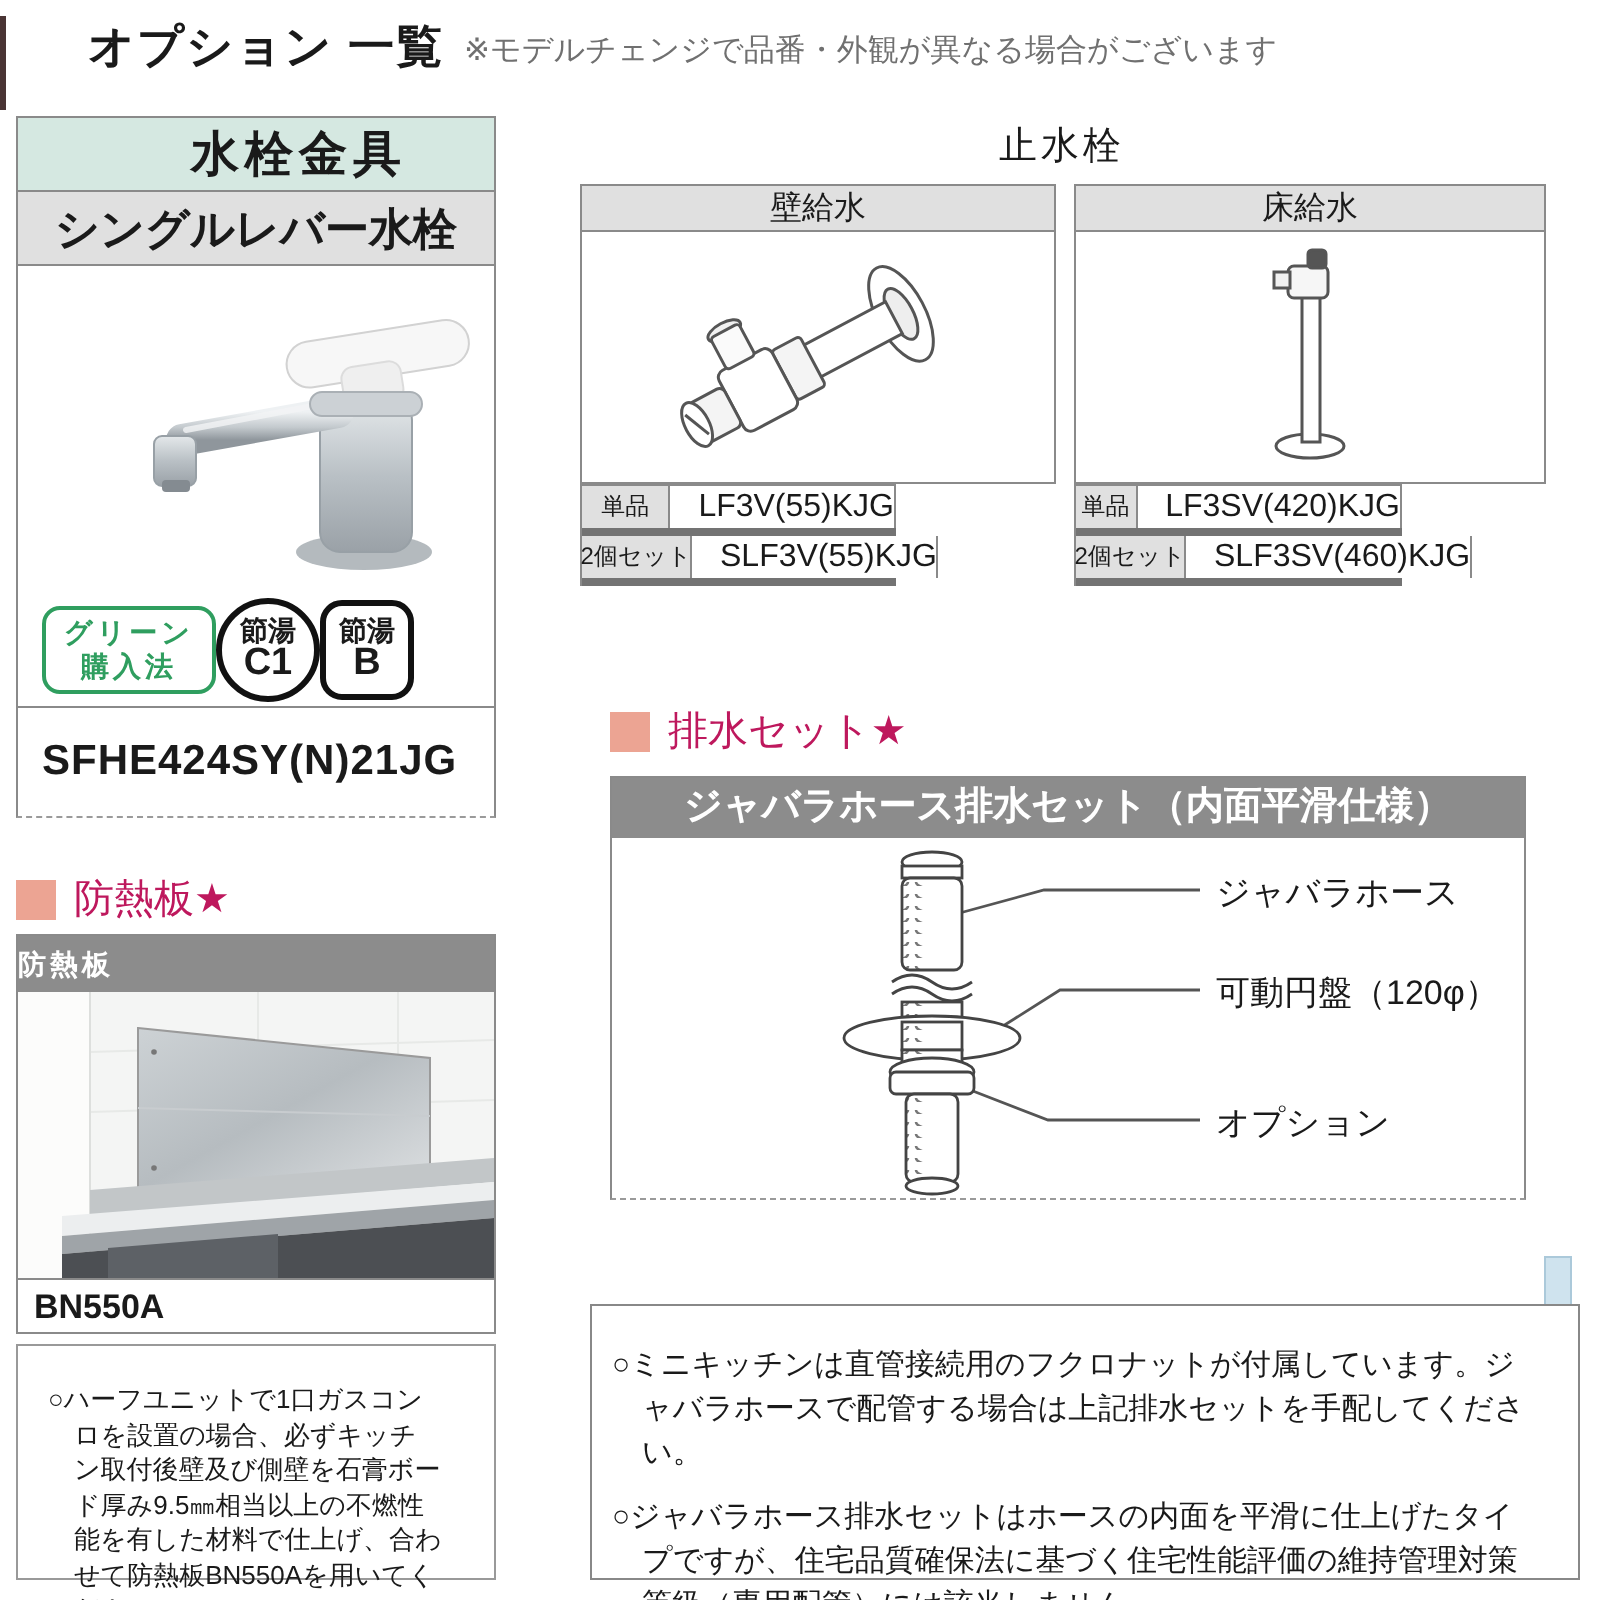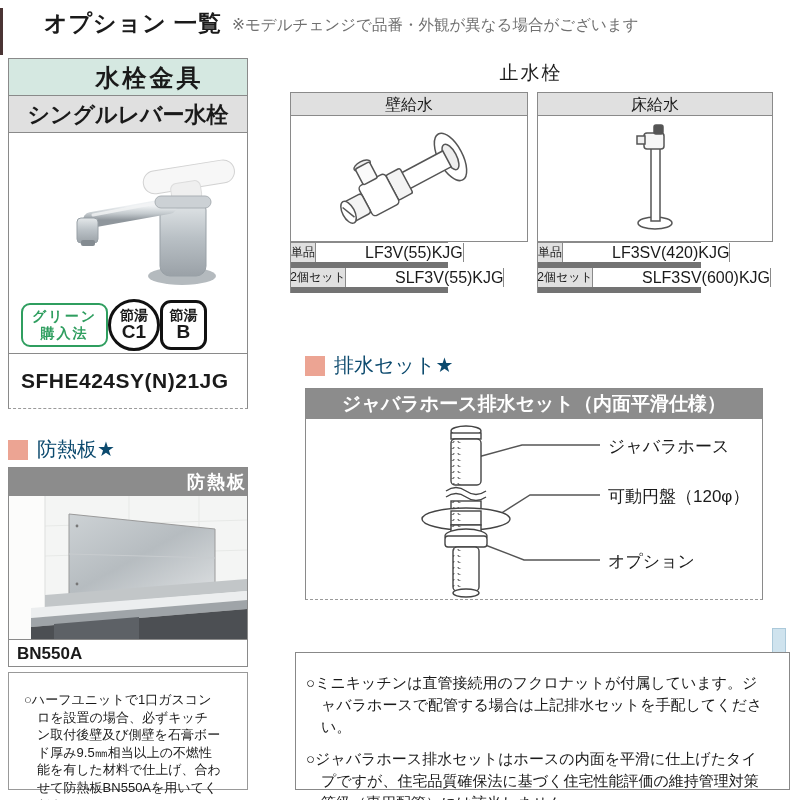--- a/index.html
+++ b/index.html
@@ -30,42 +30,42 @@
   .badge-b    { width:47px; height:50px; border:3px solid #111; border-radius:11px;
                 display:flex; flex-direction:column; align-items:center; justify-content:center; font-weight:bold; }
   .badge-c1 .l1,.badge-b .l1 { font-size:14px; line-height:1.05; }
   .badge-c1 .l2,.badge-b .l2 { font-size:19px; line-height:1.05; }
   .fx-code    { height:55px; border-top:1px solid #8a8a8a; display:flex; align-items:center;
                 padding-left:12px; font-size:21px; font-weight:bold; letter-spacing:0.5px; }
 
   
   .heat-title { left:8px; top:436px; display:flex; align-items:center; gap:9px; }
   .marker-sq  { width:20px; height:20px; background:var(--marker_pink,#eca493); }
-  .heat-title .t, .drain-title .t { font-size:20px; font-weight:500; color:#0c4a6e; }
+  .heat-title .t, .drain-title .t { font-size:20px; font-weight:500; color:#be185d; }
   .heat-box   { left:8px; top:467px; width:240px; border:1px solid #8a8a8a; background:#fff; }
   .hs-header  { height:28px; line-height:28px; background:var(--band_gray,#8c8c8c); color:#fff;
-                text-align:right; font-size:18px; font-weight:bold; letter-spacing:2px; }
+                text-align:left; font-size:14px; font-weight:bold; letter-spacing:2px; }
   .hs-img     { height:143px; }
   .hs-code    { height:27px; line-height:27px; border-top:1px solid #8a8a8a; font-size:17px; font-weight:bold; padding-left:8px; }
   .left-note  { left:8px; top:672px; width:240px; height:118px; border:1px solid #999; padding:7px 15px;
                 font-size:13px; line-height:1.35; color:#1a1a1a; background:#fff; }
   .hang       { margin:11px; text-indent:-1em; margin-left:1em; }
 
   
   .sv-title   { left:290px; top:60px; width:482px; text-align:center; font-size:19px; letter-spacing:2px; }
   .sv-box     { top:92px; height:150px; border:1px solid #8a8a8a; background:#fff; }
   .sv-box.wall  { left:290px; width:238px; }
   .sv-box.floor { left:537px; width:236px; }
   .sv-header  { height:23px; line-height:23px; background:var(--subheader_gray,#e0e0e0); border-bottom:1px solid #8a8a8a;
                 text-align:center; font-size:16px; }
   .sv-img     { height:125px; display:flex; align-items:center; justify-content:center; }
   .sv-rows    { top:242px; border-left:1px solid #8a8a8a; border-top:1px solid #8a8a8a; background:#fff; }
   .sv-rows.wall  { left:290px; width:158px; }
   .sv-rows.floor { left:537px; width:164px; }
-  .sv-row     { display:flex; height:25px; border-bottom:6px solid #737373;gap:35px; }
+  .sv-row     { display:flex; height:25px; border-bottom:4px solid #737373; }
   .sv-label   { width:55px; background:var(--subheader_gray,#e0e0e0); border-right:1px solid #8a8a8a;
                 font-size:12px; display:flex; align-items:center; justify-content:center; white-space:nowrap; }
   .sv-code    { flex:1; border-right:1px solid #8a8a8a; display:flex; align-items:center;
                 padding-left:14px; font-size:16px; font-weight:normal; white-space:nowrap; }
 
   
   .drain-title{ left:305px; top:352px; display:flex; align-items:center; gap:9px; }
   .drain-box  { left:305px; top:388px; width:458px; border:1px solid #8a8a8a; border-bottom:1px dashed #9a9a9a; background:#fff; }
   .dr-header  { height:30px; line-height:30px; background:var(--band_gray,#8c8c8c); color:#fff;
                 text-align:center; font-size:19px; font-weight:bold; }
@@ -220,21 +220,21 @@
       </svg>
     </div>
   </div>
   <div class="abs sv-rows floor">
     <div class="sv-row">
       <div class="sv-label">単品</div>
       <div class="sv-code">LF3SV(420)KJG</div>
     </div>
     <div class="sv-row">
       <div class="sv-label">2個セット</div>
-      <div class="sv-code">SLF3SV(600)KJG</div>
+      <div class="sv-code">SLF3SV(460)KJG</div>
     </div>
   </div>
 
   <div class="abs drain-title">
     <span class="marker-sq"></span>
     <span class="t">排水セット★</span>
   </div>
   <div class="abs drain-box">
     <div class="dr-header">ジャバラホース排水セット（内面平滑仕様）</div>
     <div class="dr-diagram">

